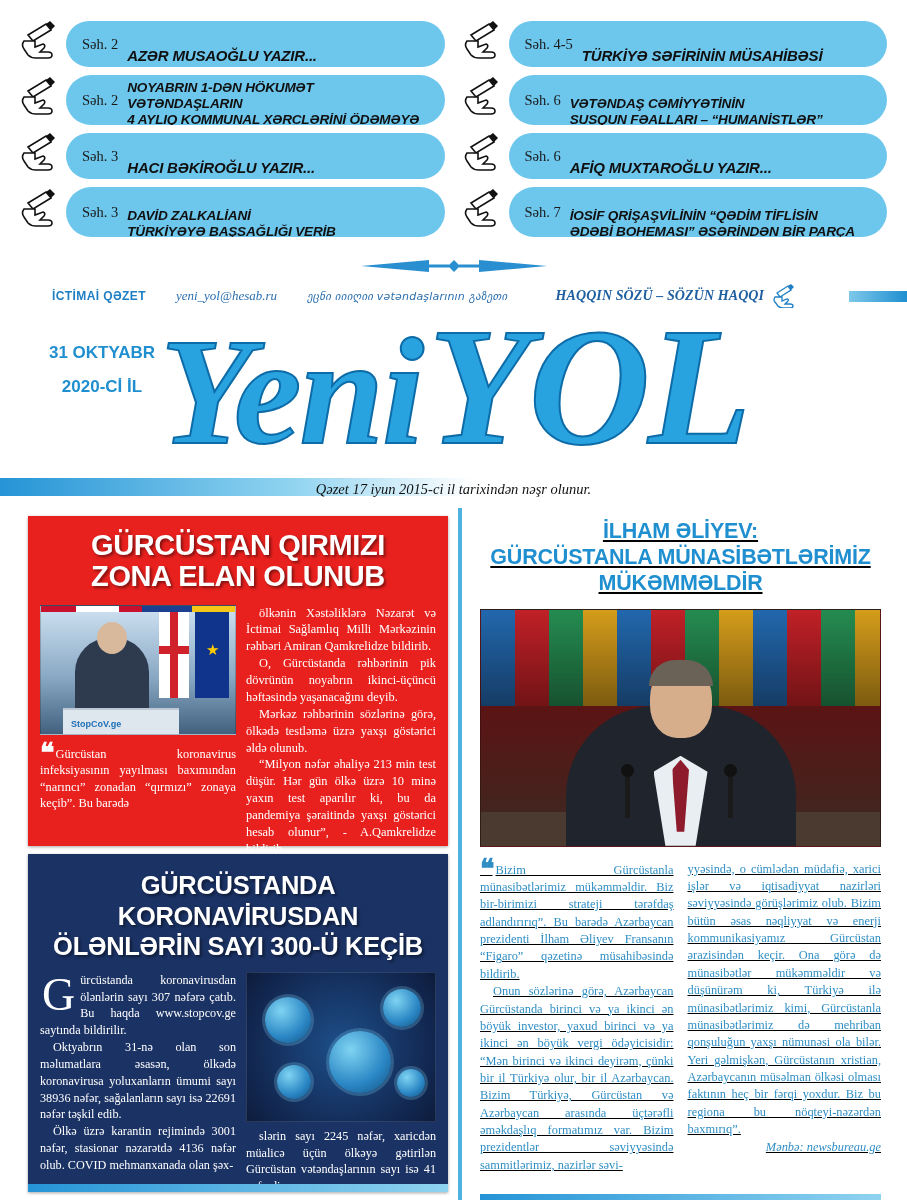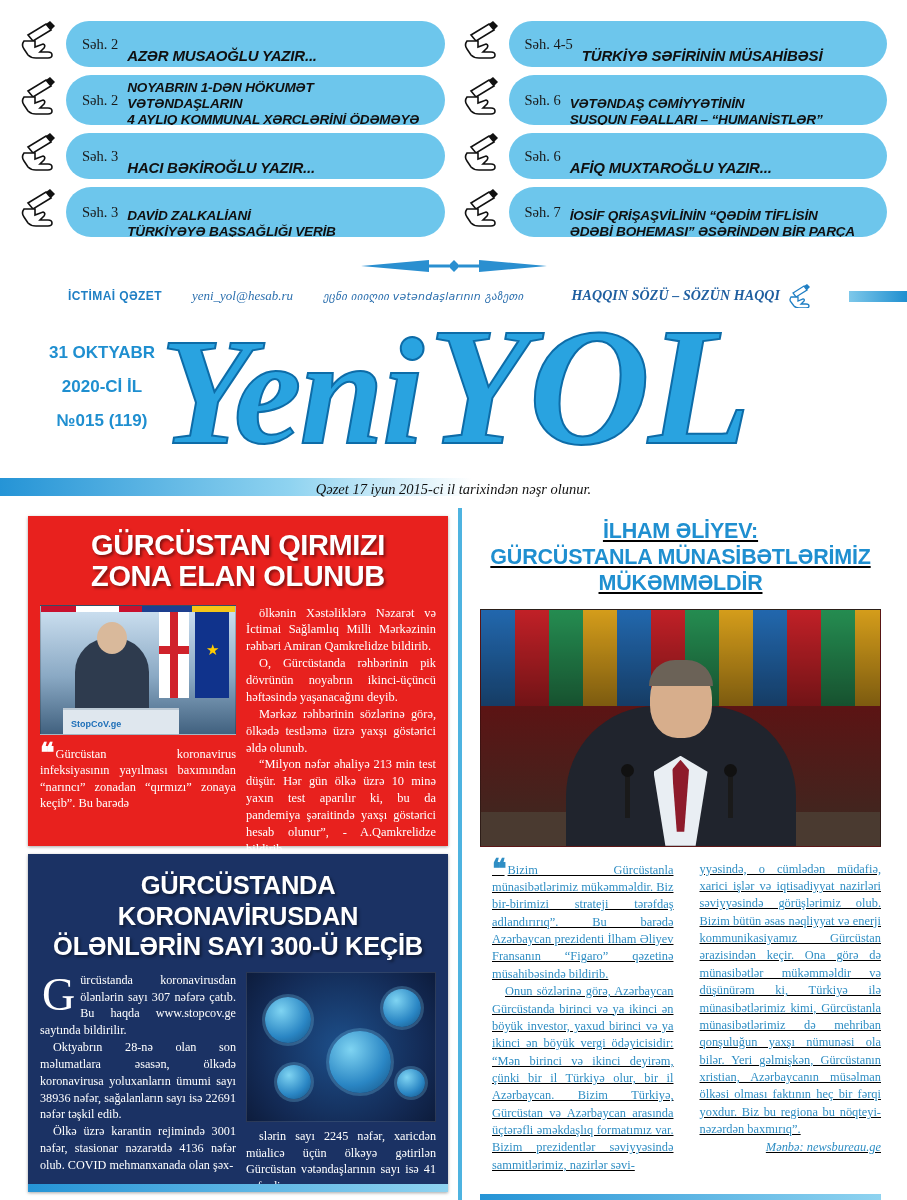--- a/index.html
+++ b/index.html
@@ -48,21 +48,21 @@
     width: 190px; height: 16px;
   }
 
   
   .info-bar {
     position: absolute; left: 0; top: 283px; width: 907px; height: 26px;
     display: flex; align-items: center;
   }
   .info-ictimai {
     color: #1f7fc4; font-weight: bold; font-size: 12px; letter-spacing: .4px;
-    margin-left: 68px;
+    margin-left: 52px;
   }
   .info-email {
     color: #2b6fae; font-size: 13px; font-style: italic;
     font-family: "Liberation Serif", serif; margin-left: 30px;
   }
   .info-geo {
     color: #2b6fae; font-size: 11px; font-style: italic;
     font-family: "DejaVu Sans", sans-serif; margin-left: 30px; letter-spacing: .2px;
   }
   .info-motto {
@@ -274,21 +274,21 @@
     position:absolute; bottom:28px; width:5px; height:46px; background:#1a1a1a;
   }
   .photo-aliyev .mic.m1 { left: 36%; }
   .photo-aliyev .mic.m2 { left: 62%; }
   .photo-aliyev .mic:after {
     content:""; position:absolute; left:-4px; top:-8px; width:13px; height:13px;
     background:#111; border-radius:50%;
   }
 
   .blue-cols { display: flex; gap: 14px; margin-top: 14px; }
-  .blue-col { flex: 1; margin-left: 12px; }
+  .blue-col { flex: 1; }
   .blue-col p {
     color: #2f8ec4; font-family: "Liberation Serif", serif;
     font-size: 12.4px; line-height: 1.4; text-align: justify;
     text-indent: 13px; hyphens: auto;
   }
   .blue-quote .qmark {
     font-size: 27px; font-weight: bold; line-height: 0.6; vertical-align: -4px;
     margin-right: 3px; letter-spacing:-2px; color:#2f8ec4;
   }
   .source-line {
@@ -452,21 +452,20 @@
         <path d="M3 13 q-2 3 0 5 l3 4 q2 2 5 2 l7 0 q3 0 3-2 0-2-3-2 l-5 0 3-3 q1-2-1-2 l-5 2 0-4 z" fill="#fff" stroke="#1f7fc4" stroke-width="1.3"></path>
       </svg>
     </span>
   </div>
   <div class="info-bar-tail"></div>
 
   <div class="masthead">
     <div class="date-block">
       <div>31 OKTYABR</div>
       <div>2020-Cİ İL</div>
-      <div>№015 (119)</div>
     </div>
     <div class="wordmark">
       <span>Yeni</span><span class="yol">YOL</span>
     </div>
   </div>
 
   <div class="sub-rule"></div>
   <div class="pub-note">Qəzet 17 iyun 2015-ci il tarixindən nəşr olunur.</div>
 
   <div class="content">
@@ -498,21 +497,21 @@
       </div>
     </div>
 
     <div class="art-navy">
       <h1 style="white-space:pre-line">GÜRCÜSTANDA
 KORONAVİRUSDAN
 ÖLƏNLƏRİN SAYI 300-Ü KEÇİB</h1>
       <div class="navy-body">
         <div class="navy-left">
           <p class="dropcap-para">Gürcüstanda koronavirusdan ölənlərin sayı 307 nəfərə çatıb. Bu haqda www.stopcov.ge saytında bildirilir.</p>
-          <p>Oktyabrın 28-nə olan son məlumatlara əsasən, ölkədə koronavirusa yoluxanların ümumi sayı 38936 nəfər, sağalanların sayı isə 22691 nəfər təşkil edib.</p>
+          <p>Oktyabrın 31-nə olan son məlumatlara əsasən, ölkədə koronavirusa yoluxanların ümumi sayı 38936 nəfər, sağalanların sayı isə 22691 nəfər təşkil edib.</p>
           <p>Ölkə üzrə karantin rejimində 3001 nəfər, stasionar nəzarətdə 4136 nəfər olub. COVID mehmanxanada olan şəx-</p>
         </div>
         <div class="navy-right">
           <div class="virus-img">
             <span class="virion" style="left:18px; top:24px; width:46px; height:46px;"></span>
             <span class="virion" style="left:82px; top:58px; width:62px; height:62px;"></span>
             <span class="virion" style="left:30px; top:92px; width:34px; height:34px;"></span>
             <span class="virion" style="left:136px; top:16px; width:38px; height:38px;"></span>
             <span class="virion" style="left:150px; top:96px; width:28px; height:28px;"></span>
           </div>

